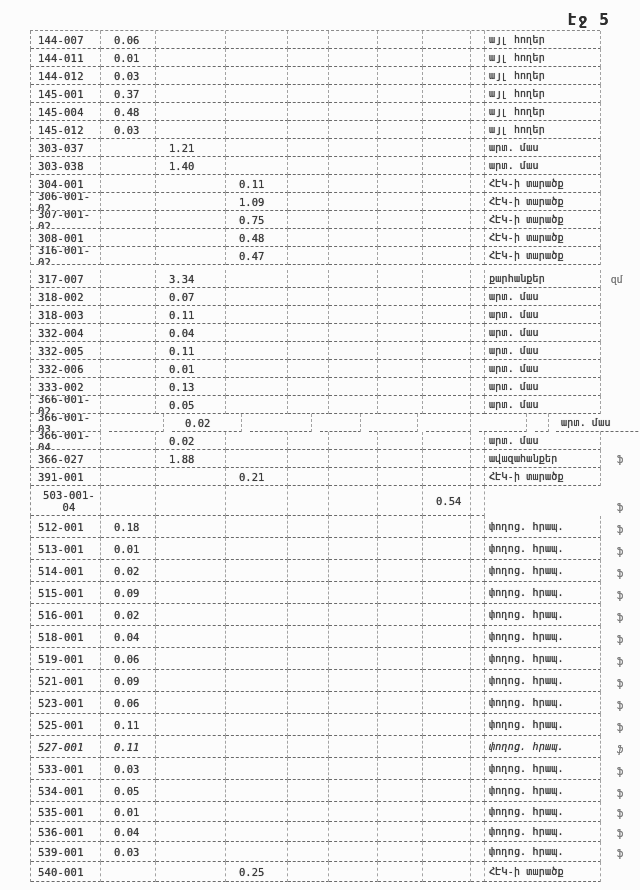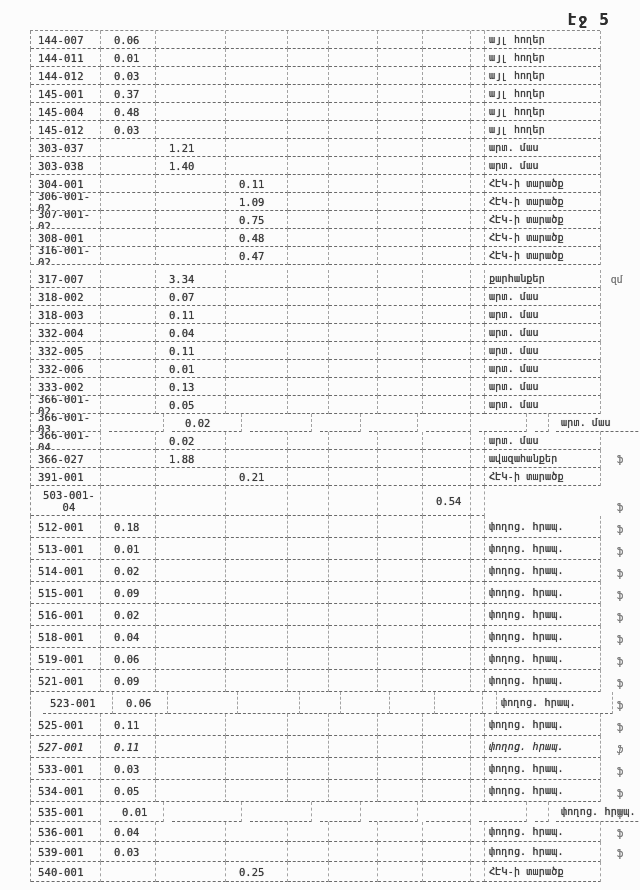--- a/index.html
+++ b/index.html
@@ -471,21 +471,21 @@
         <div class="cell value"></div>
         <div class="cell value"></div>
         <div class="cell value"></div>
         <div class="cell value"></div>
         <div class="cell value"></div>
         <div class="cell value"></div>
         <div class="cell value"></div>
         <div class="cell label">փողոց. հրապ.</div>
         <span class="mark">ֆ</span>
       </div>
-      <div class="row" style="height: 22px; padding-left: 12px;">
+      <div class="row" style="height: 22px;">
         <div class="cell code">523-001</div>
         <div class="cell value">0.06</div>
         <div class="cell value"></div>
         <div class="cell value"></div>
         <div class="cell value"></div>
         <div class="cell value"></div>
         <div class="cell value"></div>
         <div class="cell value"></div>
         <div class="cell value"></div>
         <div class="cell label">փողոց. հրապ.</div>
@@ -536,21 +536,21 @@
         <div class="cell value"></div>
         <div class="cell value"></div>
         <div class="cell value"></div>
         <div class="cell value"></div>
         <div class="cell value"></div>
         <div class="cell value"></div>
         <div class="cell value"></div>
         <div class="cell label">փողոց. հրապ.</div>
         <span class="mark">ֆ</span>
       </div>
-      <div class="row" style="height: 20px; gap: 8px;">
+      <div class="row" style="height: 20px;">
         <div class="cell code">535-001</div>
         <div class="cell value">0.01</div>
         <div class="cell value"></div>
         <div class="cell value"></div>
         <div class="cell value"></div>
         <div class="cell value"></div>
         <div class="cell value"></div>
         <div class="cell value"></div>
         <div class="cell value"></div>
         <div class="cell label">փողոց. հրապ.</div>

